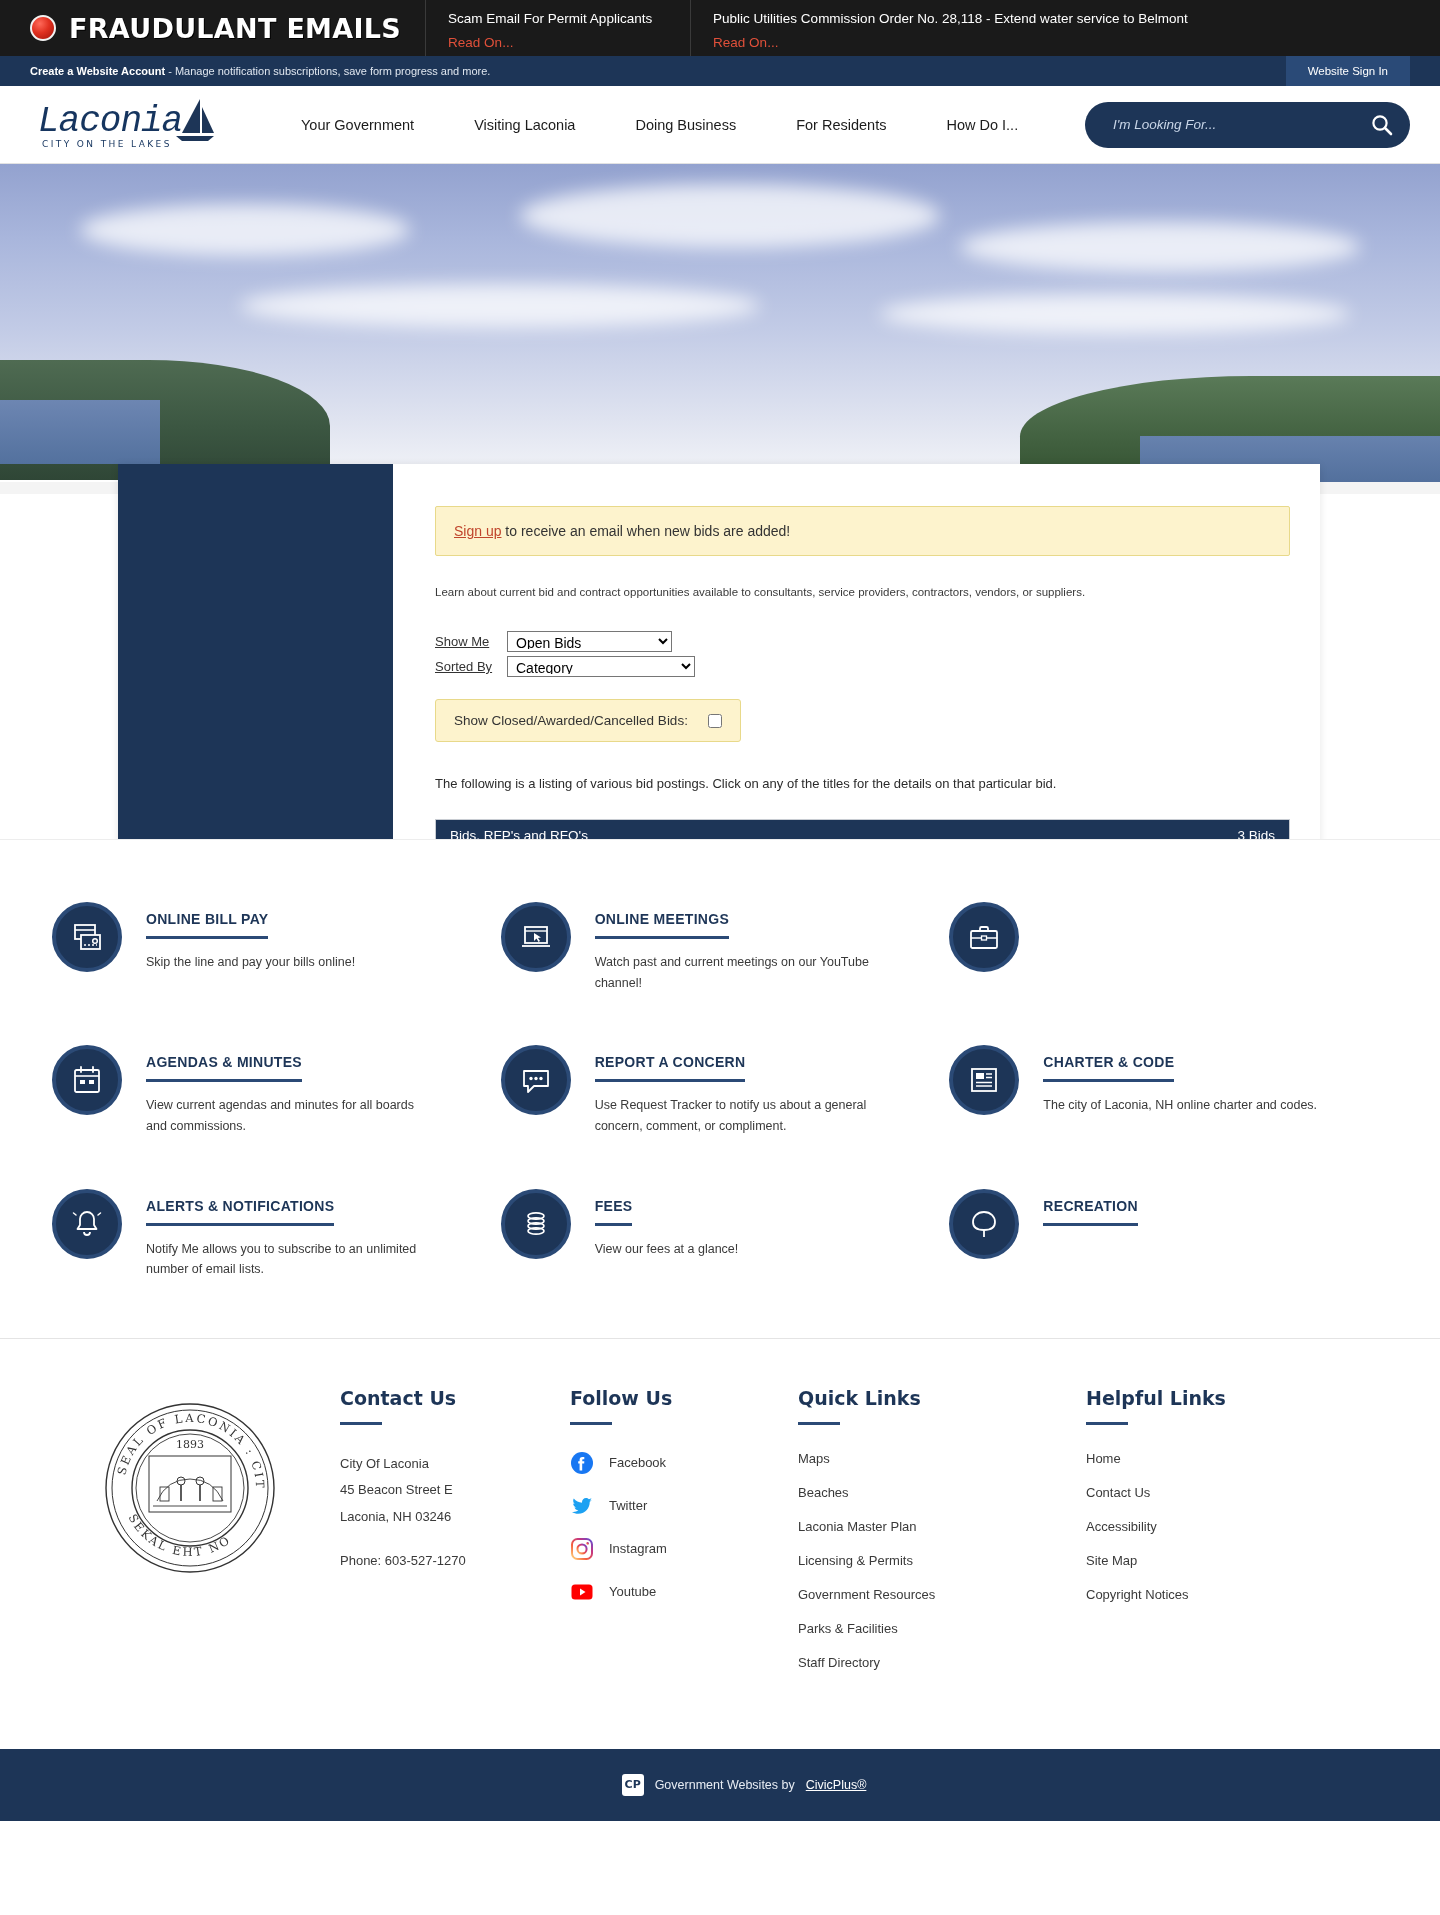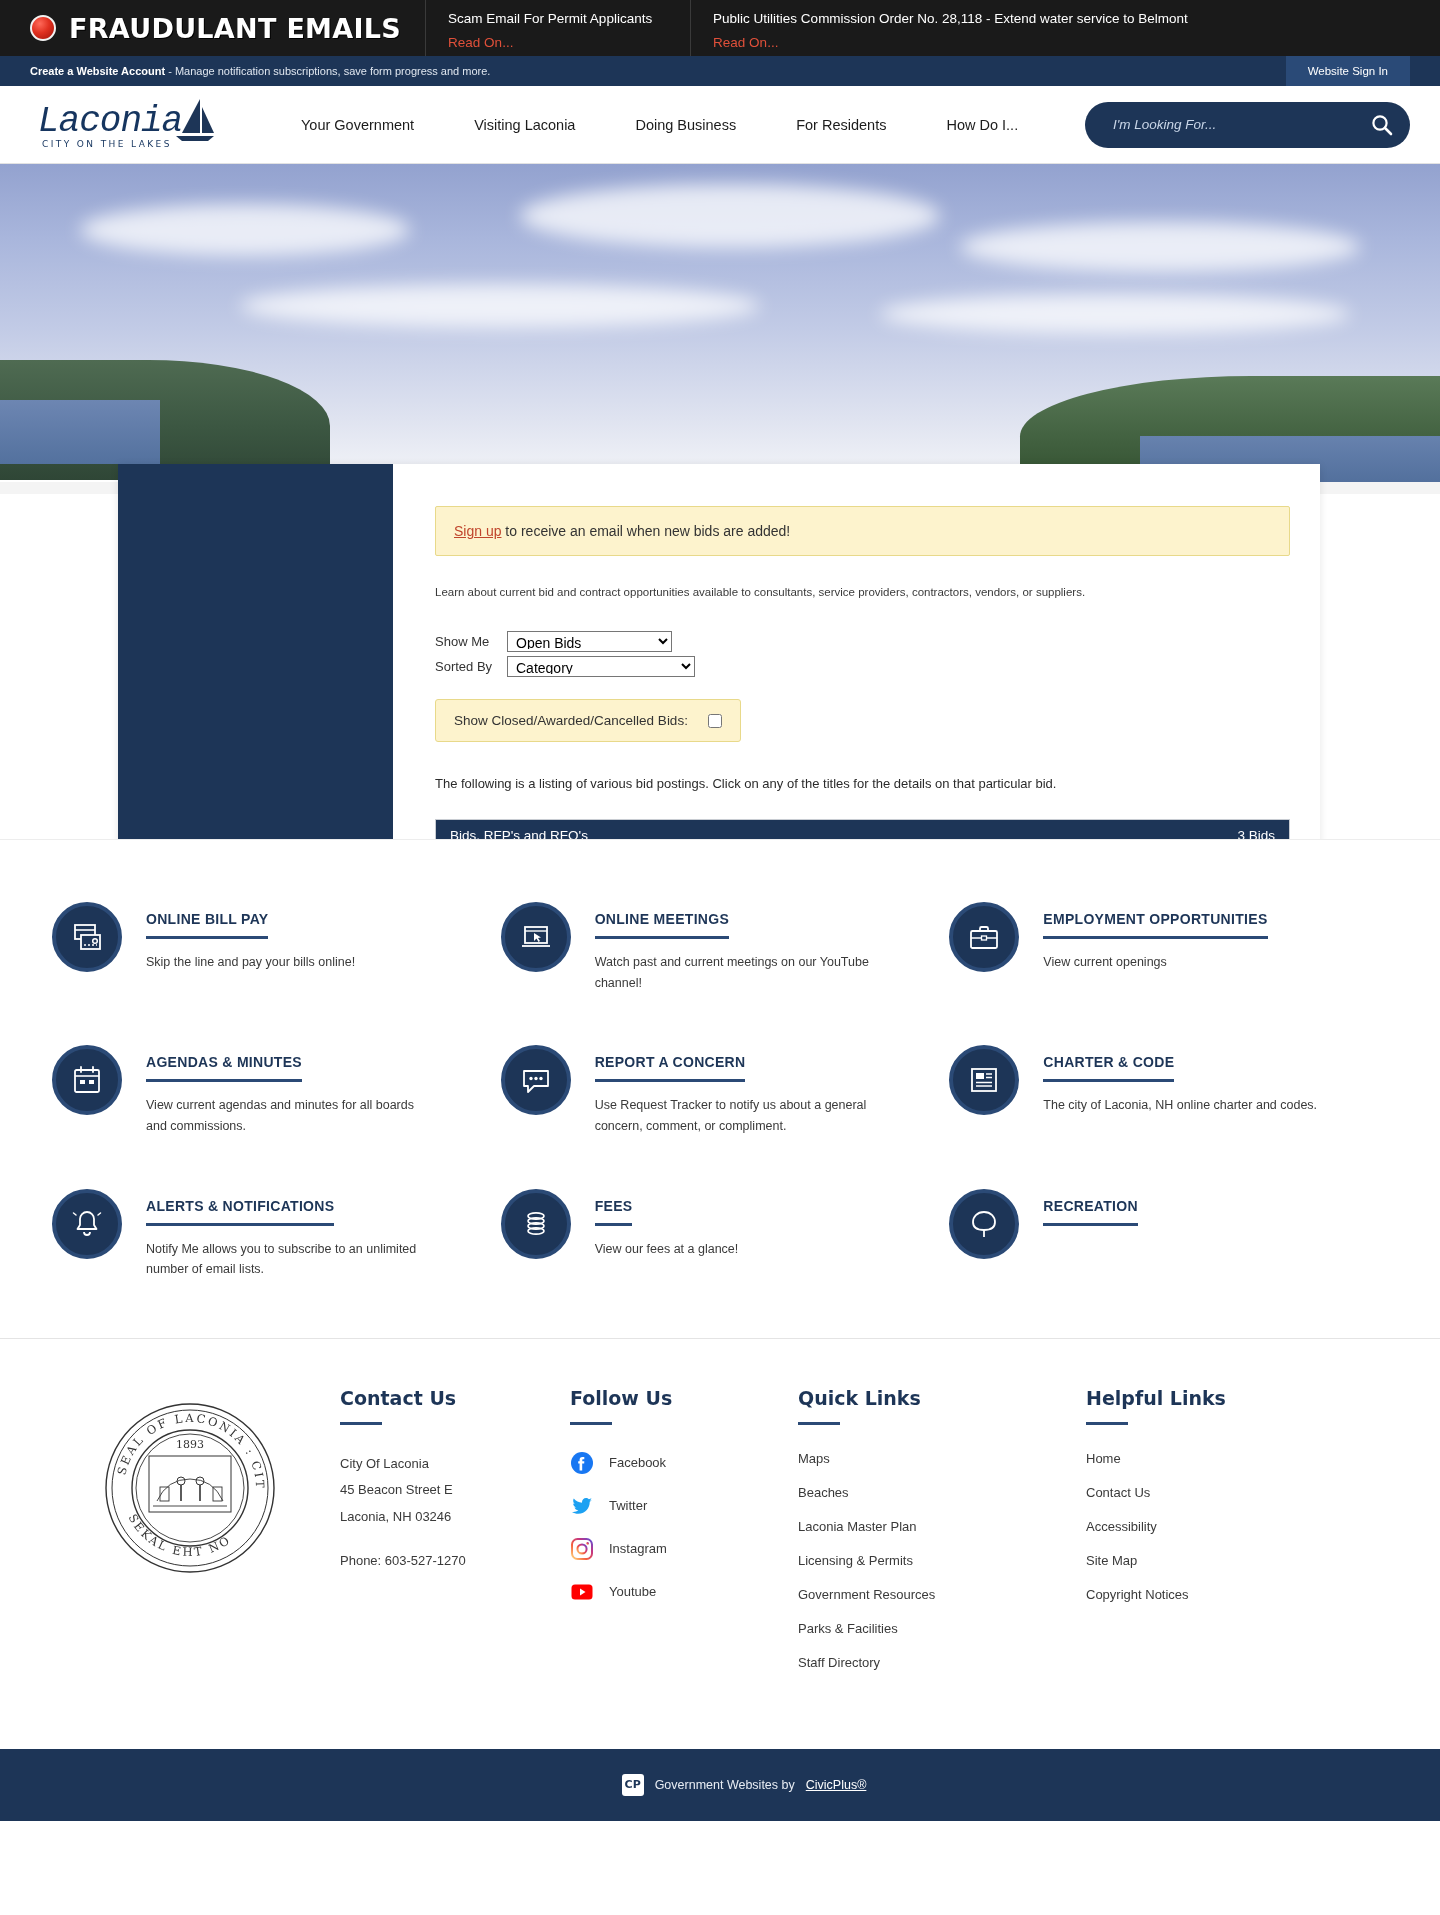--- a/index.html
+++ b/index.html
@@ -205,20 +205,21 @@
     font-size: 11.5px;
     color: #3a3a3a;
     line-height: 1.5;
   }
 
   .form-rows { margin-top: 30px; }
   .form-row { display: flex; align-items: center; margin-bottom: 4px; }
   .form-label {
     font-size: 13px; color: #333; width: 72px;
     font-family: "Liberation Sans", sans-serif;
+    text-decoration: underline;
   }
   select.sel {
     font-family: "Liberation Sans", sans-serif;
     font-size: 14px;
     padding: 2px 4px;
     border: 1px solid #767676;
     background: #fff;
     color: #000;
     height: 21px;
   }
@@ -485,24 +486,20 @@
     </div>
 
     <div class="sc-item">
       <div class="sc-icon">
         <svg width="34" height="34" viewBox="0 0 34 34">
           <rect x="4" y="11" width="26" height="17" rx="1.5" fill="none" stroke="#fff" stroke-width="1.8"></rect>
           <path d="M13 11 V8.5 a1.5 1.5 0 0 1 1.5 -1.5 h5 a1.5 1.5 0 0 1 1.5 1.5 V11" fill="none" stroke="#fff" stroke-width="1.8"></path>
           <line x1="4" y1="18" x2="30" y2="18" stroke="#fff" stroke-width="1.5"></line>
           <rect x="14.5" y="16" width="5" height="4" fill="#1d3557" stroke="#fff" stroke-width="1.3"></rect>
         </svg>
-      </div>
-      <div class="sc-body">
-        <div class="sc-title">EMPLOYMENT OPPORTUNITIES</div>
-        <div class="sc-desc">View current openings</div>
       </div>
     </div>
 
     <div class="sc-item">
       <div class="sc-icon">
         <svg width="34" height="34" viewBox="0 0 34 34">
           <rect x="5" y="7" width="24" height="22" rx="1.5" fill="none" stroke="#fff" stroke-width="1.8"></rect>
           <line x1="5" y1="13" x2="29" y2="13" stroke="#fff" stroke-width="1.6"></line>
           <line x1="11" y1="4" x2="11" y2="9" stroke="#fff" stroke-width="1.8" stroke-linecap="round"></line>
           <line x1="23" y1="4" x2="23" y2="9" stroke="#fff" stroke-width="1.8" stroke-linecap="round"></line>

